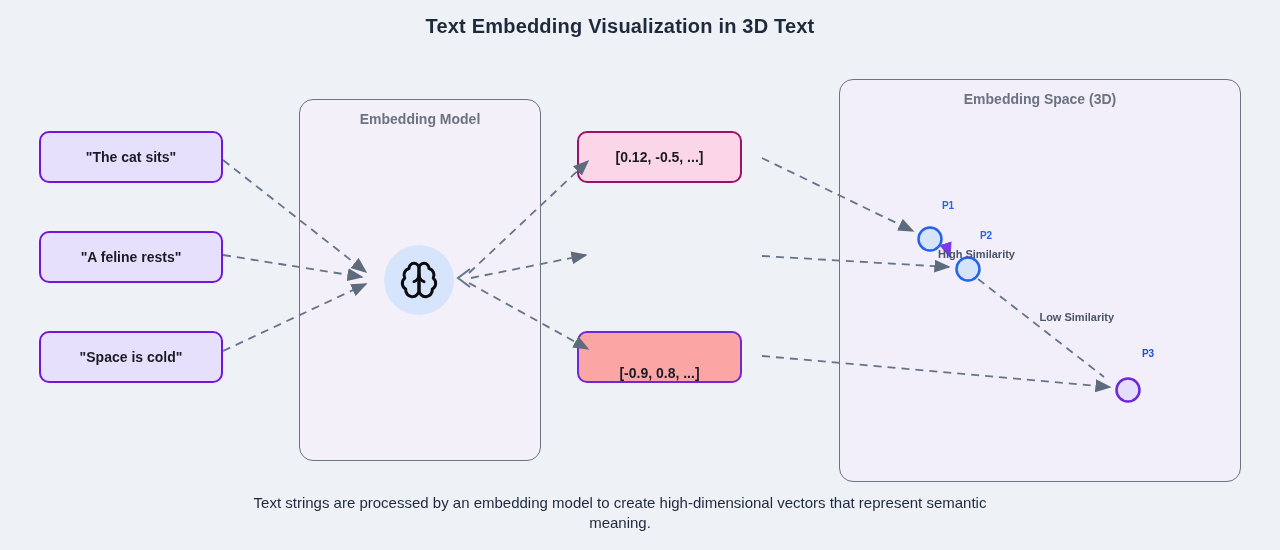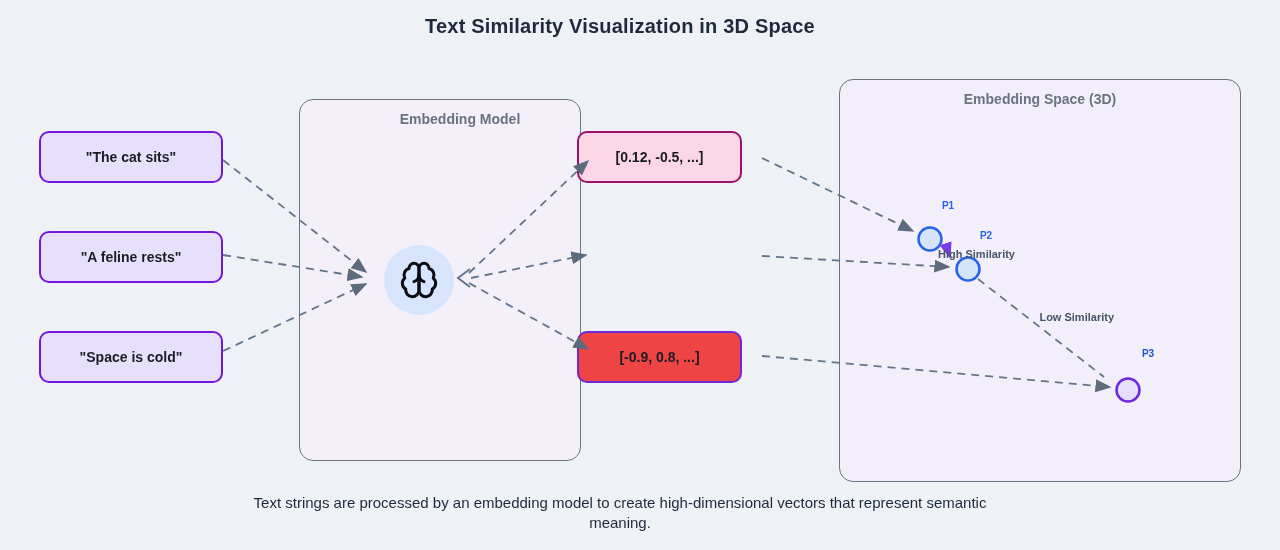--- a/index.html
+++ b/index.html
@@ -8,41 +8,41 @@
   .title{position:absolute;left:0;top:15px;width:1240px;text-align:center;
          font-size:20px;font-weight:600;color:#1e293b;letter-spacing:.2px;}
   .caption{position:absolute;left:0;top:493px;width:1240px;text-align:center;
            font-size:15px;line-height:19.5px;color:#1e293b;}
   .caption .cap-inner{display:inline-block;max-width:760px;}
   .box{position:absolute;display:flex;align-items:center;justify-content:center;
        border-radius:10px;border:2px solid;font-size:14px;font-weight:700;color:#1b1b24;z-index:1;}
   .input-box{left:39px;width:180px;height:48px;background:#e6e0fc;border-color:#7416d9;}
   .vec-box{left:577px;width:161px;height:48px;}
   .vec-pink{background:#fbd6e7;border-color:#9b1368;}
-  .vec-purple{background:#ef4444;border-color:#6d28d9;}
+  .vec-purple{background:#fca5a5;border-color:#6d28d9;align-items:flex-end;}
   .container-box{position:absolute;border:1.6px solid #6b7280;border-radius:14px;
                  background:#f3f0fa;z-index:0;}
-  .model-box{left:299px;top:99px;width:240px;height:360px;padding-left:40px;}
+  .model-box{left:299px;top:99px;width:240px;height:360px;}
   .space-box{left:839px;top:79px;width:400px;height:401px;background:#f2effa;}
   .ctitle{width:100%;text-align:center;margin-top:11px;font-size:14px;font-weight:700;color:#6b7280;}
   .brain-circle{position:absolute;left:384px;top:245px;width:70px;height:70px;border-radius:50%;
                 background:#d7e5fc;display:flex;align-items:center;justify-content:center;z-index:1;}
   .layer{position:absolute;left:0;top:0;width:1280px;height:550px;z-index:2;pointer-events:none;}
   .plabel{position:absolute;z-index:3;font-size:10px;font-weight:700;width:24px;text-align:center;}
   .pl-blue{color:#2563eb;}
   .pl-magenta{color:#1d4ed8;}
   .simlabel{position:absolute;z-index:3;width:130px;text-align:right;
             font-size:11px;font-weight:700;color:#475569;}
 </style>
 </head>
 <body>
 
 <div class="stage">
 
-  <div class="title">Text Similarity Visualization in 3D Space</div>
+  <div class="title">Text Embedding Visualization in 3D Text</div>
 
   <div class="container-box model-box">
     <div class="ctitle">Embedding Model</div>
   </div>
   <div class="container-box space-box">
     <div class="ctitle">Embedding Space (3D)</div>
   </div>
 
   <div class="box input-box" style="top:131px">
     <span>"The cat sits"</span>

